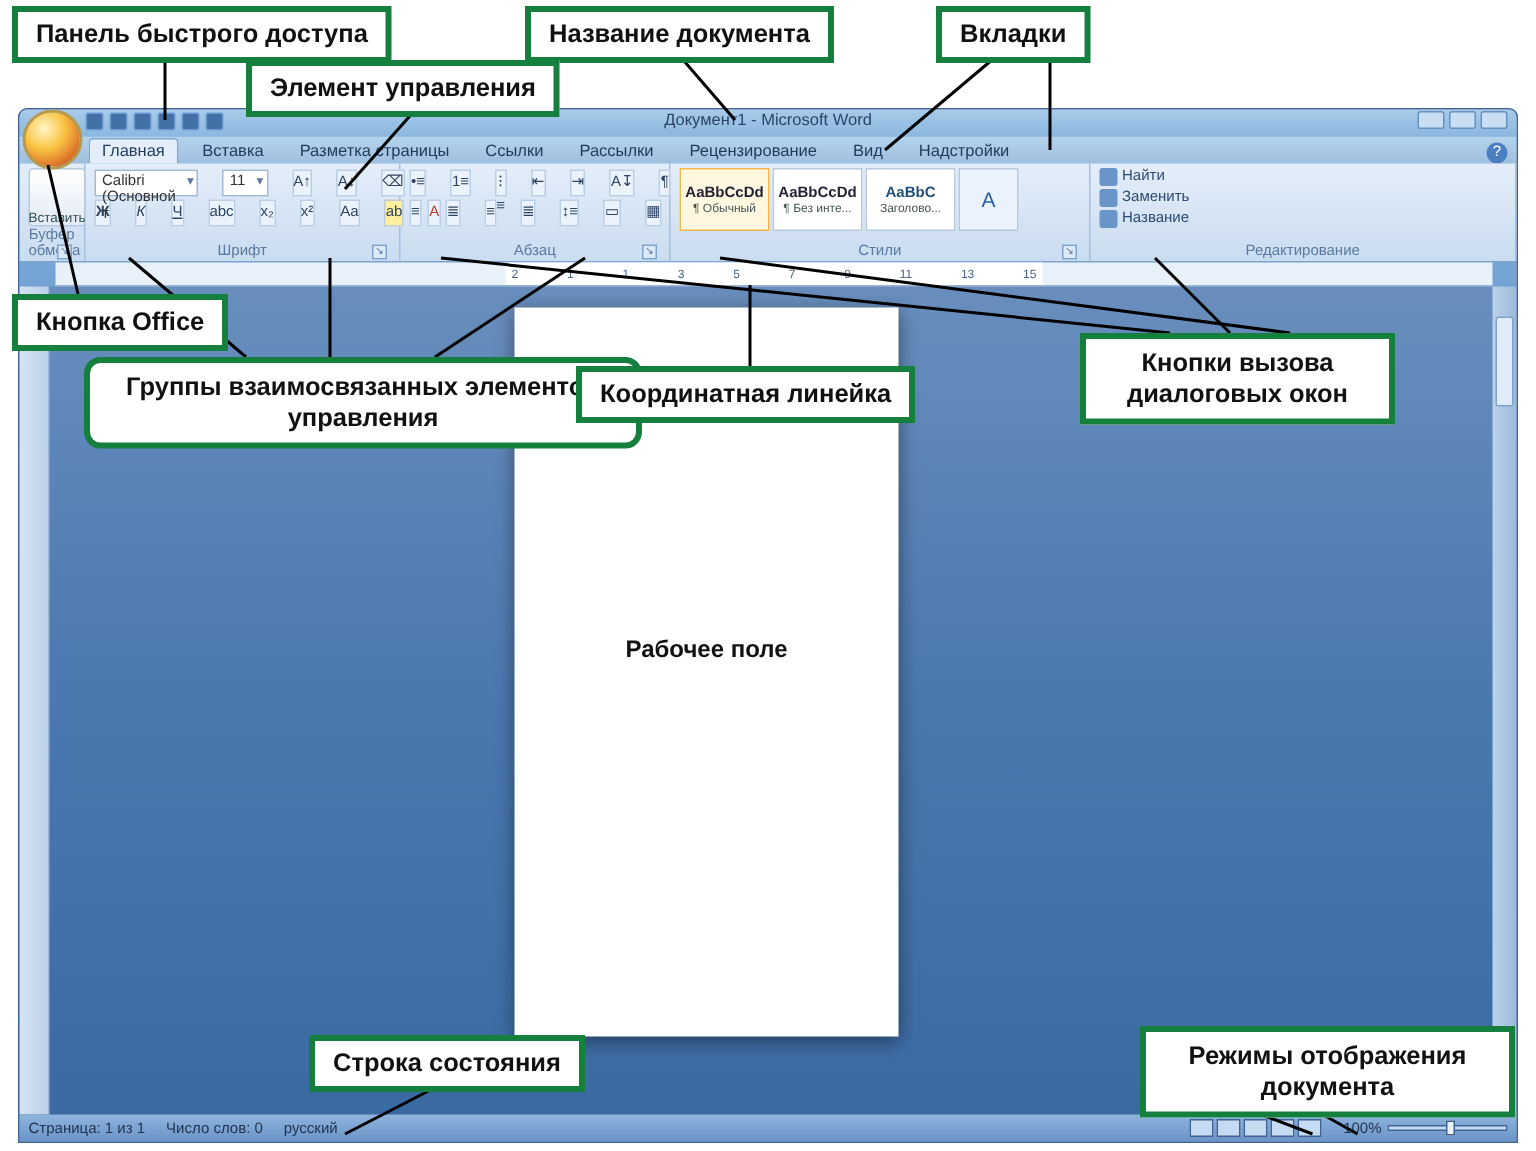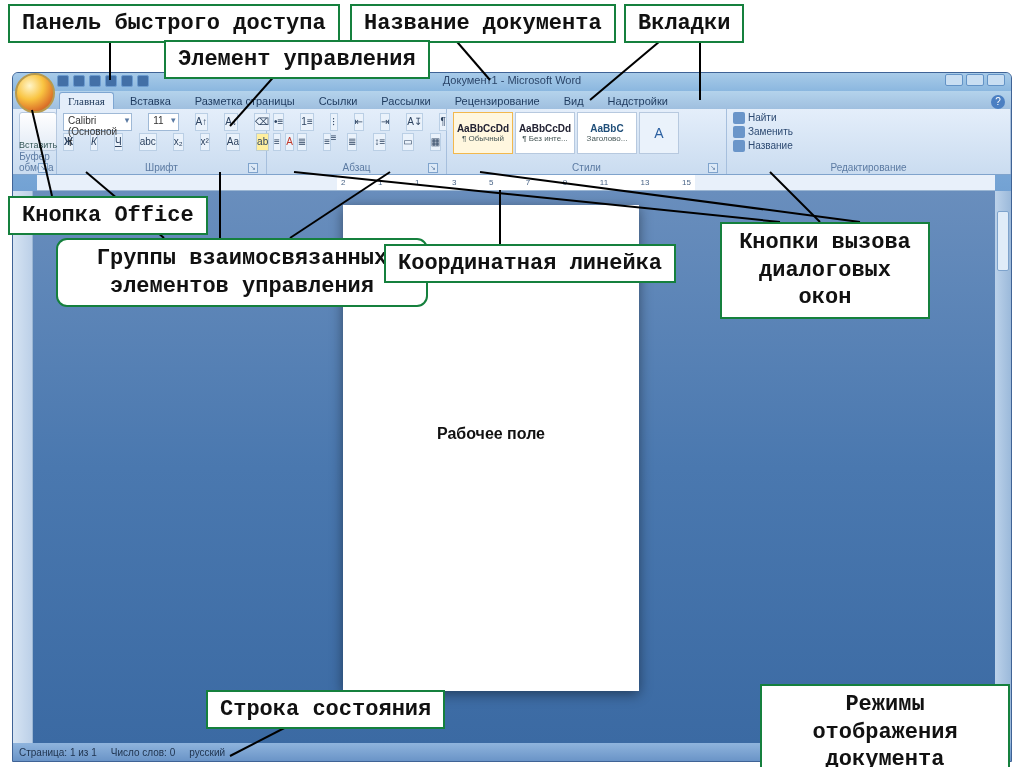--- a/index.html
+++ b/index.html
@@ -7,28 +7,27 @@
     width: 1024px;
     height: 767px;
     font-family: "Segoe UI", Tahoma, sans-serif;
     background: #fff;
     position: relative;
     overflow: hidden;
   }
   .callout {
     position: absolute;
     background: #fff;
-    border: 2px solid #15803d;
+    border: 4px solid #15803d;
     padding: 5px 12px;
-    font-size: 22px;
+    font-size: 17px;
     font-weight: bold;
     color: #111;
     z-index: 50;
     white-space: nowrap;
-    font-family: Liberation Mono, monospace;
   }
   .callout.multi { white-space: normal; text-align: center; line-height: 1.25; }
   svg.overlay {
     position: absolute;
     left: 0; top: 0;
     width: 1024px; height: 767px;
     pointer-events: none;
     z-index: 40;
   }
   svg.overlay line { stroke: #000; stroke-width: 2; }
@@ -92,21 +91,20 @@
   .tab {
     padding: 2px 8px;
     cursor: pointer;
     border-radius: 3px 3px 0 0;
   }
   .tab.active {
     background: #e4eefa;
     border: 1px solid #7ea6d2;
     border-bottom: none;
     color: #233d5e;
-    font-family: Liberation Serif, serif;
   }
   .help-btn {
     margin-left: auto;
     width: 14px; height: 14px;
     border-radius: 50%;
     background: #4b7fc2;
     color: #fff;
     font-size: 10px;
     text-align: center;
     line-height: 14px;
@@ -208,21 +206,21 @@
     padding:0 4px;
   }
   .workspace {
     position: absolute;
     left: 0; right: 0; top: 118px; bottom: 18px;
     background: linear-gradient(180deg,#698ebd 0%, #4a78af 50%, #3b6aa3 100%);
   }
   .page {
     position: absolute;
     left: 330px; top: 14px;
-    width: 296px; height: 486px;
+    width: 256px; height: 486px;
     background: #fff;
     box-shadow: 0 3px 12px rgba(0,0,0,0.45);
   }
   .page-label {
     position:absolute; left:0; right:0; top: 220px;
     text-align:center; font-size:16px; font-weight:bold; color:#111;
   }
   .vscroll {
     position:absolute; right:0; top:0; bottom:0; width:16px;
     background: linear-gradient(90deg,#bcd2ea,#9bb9da);

